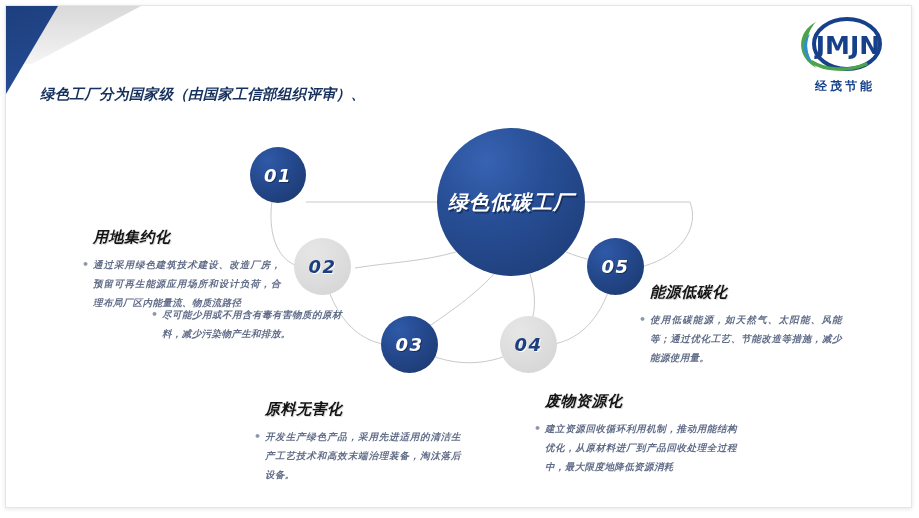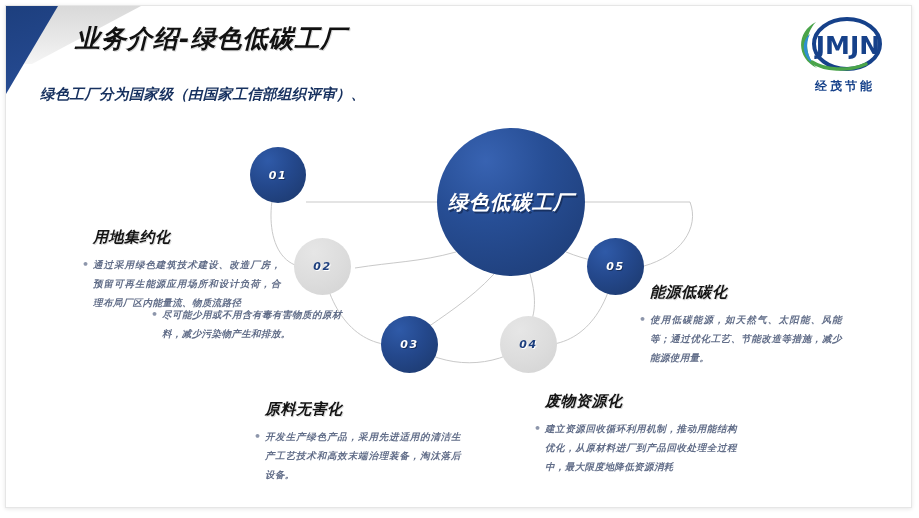--- a/index.html
+++ b/index.html
@@ -62,21 +62,21 @@
     margin-top:2px;
     font-size:12px;font-weight:bold;color:#16418a;
     letter-spacing:3px;
   }
   
   #links{position:absolute;left:0;top:0;width:919px;height:518px;}
   
   .node{
     position:absolute;border-radius:50%;
     display:flex;align-items:center;justify-content:center;
-    font-size:11px;font-weight:bold;font-style:italic;
+    font-size:18px;font-weight:bold;font-style:italic;
     letter-spacing:1.5px;
   }
   .node.navy{
     background:radial-gradient(circle at 32% 24%,#2f5aa8 0%,#24488c 45%,#1b3769 100%);
     color:#ffffff;text-shadow:1px 1px 0 rgba(0,0,0,.35);
   }
   .node.gray{
     background:radial-gradient(circle at 35% 25%,#e6e6e6 0%,#dcdcdc 55%,#d2d2d2 100%);
     color:#1d3f7e;text-shadow:1px 1px 0 #ffffff;
   }
@@ -123,21 +123,20 @@
 </style>
 </head>
 <body>
 
 <div id="slide">
   <div id="frame"></div>
 
   <div class="corner-gray"></div>
   <div class="corner-navy"></div>
 
-  <div id="title">业务介绍-绿色低碳工厂</div>
 
   <div id="subtitle">
     <div>绿色工厂分为国家级（由国家工信部组织评审）、</div>
   </div>
 
   <div id="logo">
     <svg id="logo-mark" viewBox="0 0 110 62">
       <ellipse cx="57" cy="30" rx="33" ry="25" fill="none" stroke="#16418a" stroke-width="4"></ellipse>
       <path d="M26 8 C6 18, 6 44, 27 54 C14 42, 14 20, 26 8 Z" fill="#4aa44a"></path>
       <path d="M20 20 C10 28, 12 44, 26 52 C16 42, 15 30, 20 20 Z" fill="#2f8fd0"></path>

